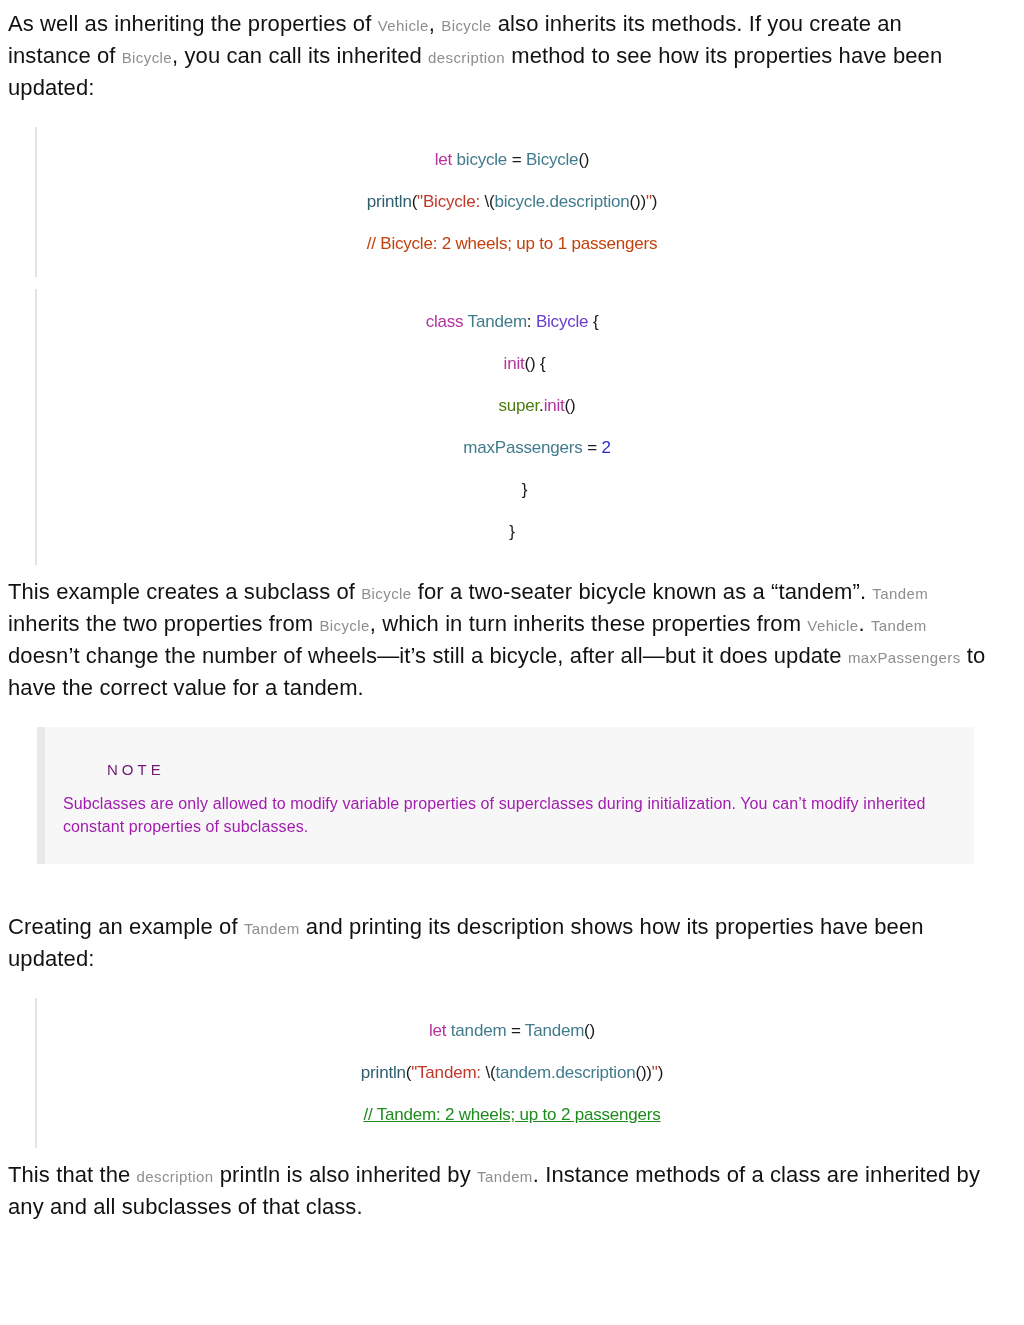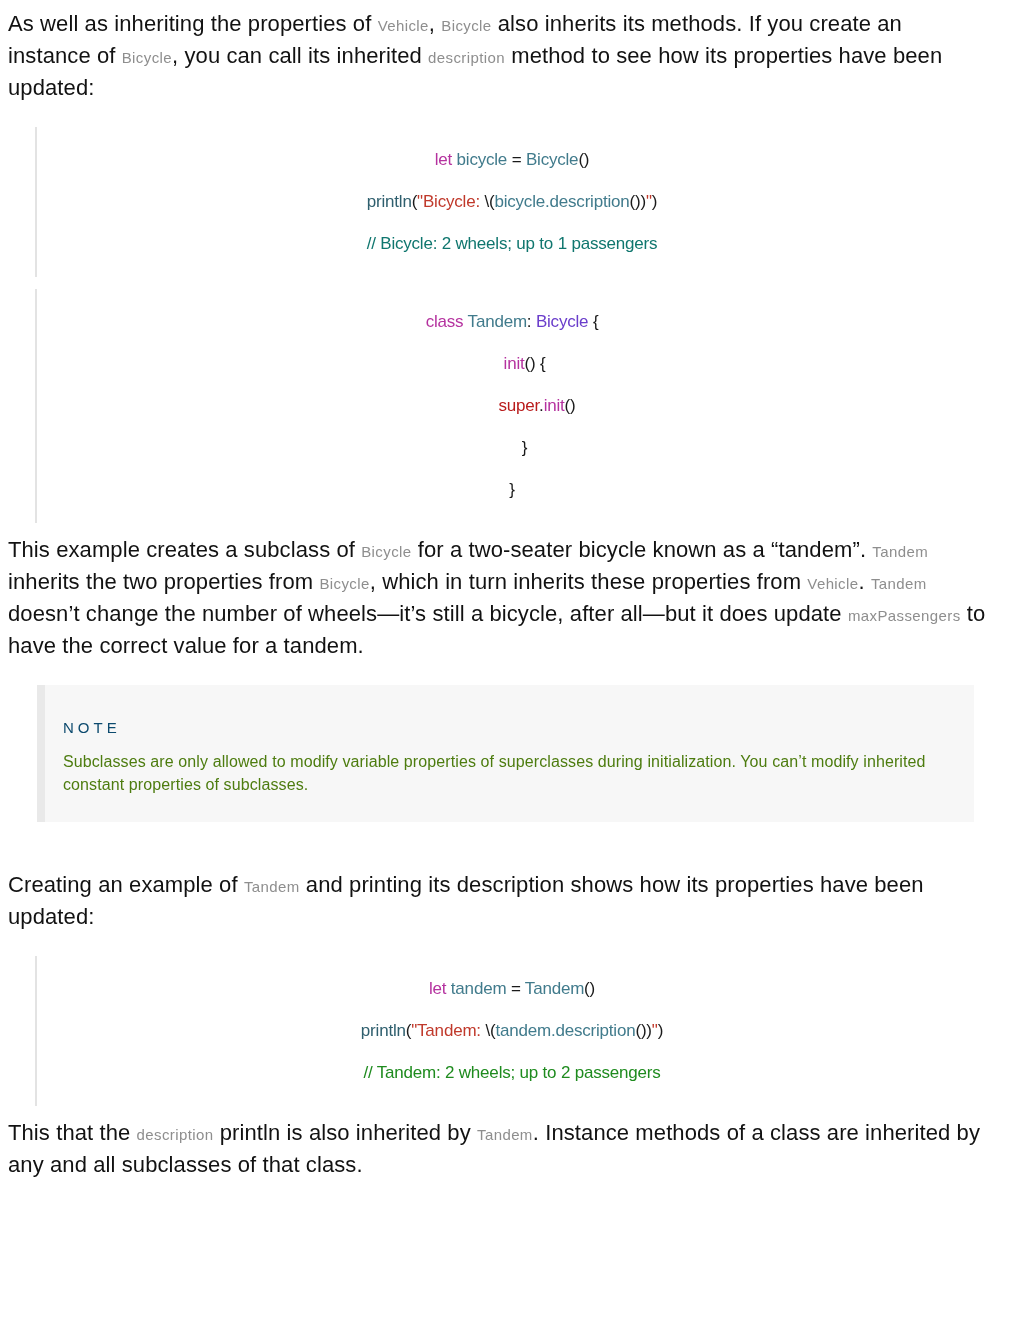--- a/index.html
+++ b/index.html
@@ -45,46 +45,47 @@
     margin: 0 30px 48px 29px;
     background: #f7f7f7;
     border-left: 8px solid #e9e9e9;
     padding: 34px 24px 26px 18px;
   }
   .note-label {
     font-size: 15px; letter-spacing: 4px; color: #8c8c8c;
     margin: 0 0 14px 0;
   }
   .note-body {
-    font-size: 16px; line-height: 23px; color: #4d7c0f;
+    font-size: 16px; line-height: 23px; color: #a21caf;
     max-width: 908px; letter-spacing: 0.1px;
   }
 </style>
 </head>
 <body>
 
 <div class="page">
     <p class="para"><span class="body-text">As well as inheriting the properties of </span><span class="inline-code">Vehicle</span><span class="body-text">, </span><span class="inline-code">Bicycle</span><span class="body-text"> also inherits its methods. If you create an instance of </span><span class="inline-code">Bicycle</span><span class="body-text">, you can call its inherited </span><span class="inline-code">description</span><span class="body-text"> method to see how its properties have been updated:</span></p>
     <div class="codeblock">
       <div class="code-line"><span class="tok" style="color: rgb(181, 50, 159);">let</span><span class="tok" style="color: rgb(26, 26, 26);"> </span><span class="tok" style="color: rgb(65, 123, 140);">bicycle</span><span class="tok" style="color: rgb(26, 26, 26);"> = </span><span class="tok" style="color: rgb(65, 123, 140);">Bicycle</span><span class="tok" style="color: rgb(26, 26, 26);">()</span></div>
       <div class="code-line"><span class="tok" style="color: rgb(47, 95, 110);">println</span><span class="tok" style="color: rgb(26, 26, 26);">(</span><span class="tok" style="color: rgb(192, 57, 43);">"Bicycle: </span><span class="tok" style="color: rgb(26, 26, 26);">\(</span><span class="tok" style="color: rgb(65, 123, 140);">bicycle.description</span><span class="tok" style="color: rgb(26, 26, 26);">())</span><span class="tok" style="color: rgb(192, 57, 43);">"</span><span class="tok" style="color: rgb(26, 26, 26);">)</span></div>
-      <div class="code-line"><span class="tok" style="color: #0f766e;">// Bicycle: 2 wheels; up to 1 passengers</span></div>
+      <div class="code-line"><span class="tok" style="color: #c2410c;">// Bicycle: 2 wheels; up to 1 passengers</span></div>
     </div>
     <div class="codeblock">
       <div class="code-line"><span class="tok" style="color: rgb(181, 50, 159);">class</span><span class="tok" style="color: rgb(26, 26, 26);"> </span><span class="tok" style="color: rgb(65, 123, 140);">Tandem</span><span class="tok" style="color: rgb(26, 26, 26);">: </span><span class="tok" style="color: rgb(106, 61, 203);">Bicycle</span><span class="tok" style="color: rgb(26, 26, 26);"> {</span></div>
       <div class="code-line ind1"><span class="tok" style="color: rgb(181, 50, 159);">init</span><span class="tok" style="color: rgb(26, 26, 26);">() {</span></div>
-      <div class="code-line ind2"><span class="tok" style="color: #b91c1c;">super</span><span class="tok" style="color: rgb(26, 26, 26);">.</span><span class="tok" style="color: rgb(181, 50, 159);">init</span><span class="tok" style="color: rgb(26, 26, 26);">()</span></div>
+      <div class="code-line ind2"><span class="tok" style="color: #4d7c0f;">super</span><span class="tok" style="color: rgb(26, 26, 26);">.</span><span class="tok" style="color: rgb(181, 50, 159);">init</span><span class="tok" style="color: rgb(26, 26, 26);">()</span></div>
+      <div class="code-line ind2"><span class="tok" style="color: rgb(65, 123, 140);">maxPassengers</span><span class="tok" style="color: rgb(26, 26, 26);"> = </span><span class="tok" style="color: rgb(43, 43, 214);">2</span></div>
       <div class="code-line ind1"><span class="tok" style="color: rgb(26, 26, 26);">}</span></div>
       <div class="code-line"><span class="tok" style="color: rgb(26, 26, 26);">}</span></div>
     </div>
     <p class="para"><span class="body-text">This example creates a subclass of </span><span class="inline-code">Bicycle</span><span class="body-text"> for a two-seater bicycle known as a “tandem”. </span><span class="inline-code">Tandem</span><span class="body-text"> inherits the two properties from </span><span class="inline-code">Bicycle</span><span class="body-text">, which in turn inherits these properties from </span><span class="inline-code">Vehicle</span><span class="body-text">. </span><span class="inline-code">Tandem</span><span class="body-text"> doesn’t change the number of wheels—it’s still a bicycle, after all—but it does update </span><span class="inline-code">maxPassengers</span><span class="body-text"> to have the correct value for a tandem.</span></p>
     <div class="note" style="background: rgb(247, 247, 247); border-left-color: rgb(233, 233, 233);">
-      <div class="note-label" style="color: #0c4a6e;">NOTE</div>
+      <div class="note-label" style="color: #701a75; margin-left: 44px;">NOTE</div>
       <div class="note-body">Subclasses are only allowed to modify variable properties of superclasses during initialization. You can’t modify inherited constant properties of subclasses.</div>
     </div>
     <p class="para"><span class="body-text">Creating an example of </span><span class="inline-code">Tandem</span><span class="body-text"> and printing its description shows how its properties have been updated:</span></p>
     <div class="codeblock">
       <div class="code-line"><span class="tok" style="color: rgb(181, 50, 159);">let</span><span class="tok" style="color: rgb(26, 26, 26);"> </span><span class="tok" style="color: rgb(65, 123, 140);">tandem</span><span class="tok" style="color: rgb(26, 26, 26);"> = </span><span class="tok" style="color: rgb(65, 123, 140);">Tandem</span><span class="tok" style="color: rgb(26, 26, 26);">()</span></div>
       <div class="code-line"><span class="tok" style="color: rgb(47, 95, 110);">println</span><span class="tok" style="color: rgb(26, 26, 26);">(</span><span class="tok" style="color: rgb(192, 57, 43);">"Tandem: </span><span class="tok" style="color: rgb(26, 26, 26);">\(</span><span class="tok" style="color: rgb(65, 123, 140);">tandem.description</span><span class="tok" style="color: rgb(26, 26, 26);">())</span><span class="tok" style="color: rgb(192, 57, 43);">"</span><span class="tok" style="color: rgb(26, 26, 26);">)</span></div>
-      <div class="code-line"><span class="tok" style="color: rgb(30, 139, 30);">// Tandem: 2 wheels; up to 2 passengers</span></div>
+      <div class="code-line"><span class="tok" style="color: rgb(30, 139, 30); text-decoration: underline;">// Tandem: 2 wheels; up to 2 passengers</span></div>
     </div>
     <p class="para"><span class="body-text">This that the </span><span class="inline-code">description</span><span class="body-text"> println is also inherited by </span><span class="inline-code">Tandem</span><span class="body-text">. Instance methods of a class are inherited by any and all subclasses of that class.</span></p>
   </div>
 
 </body></html>

